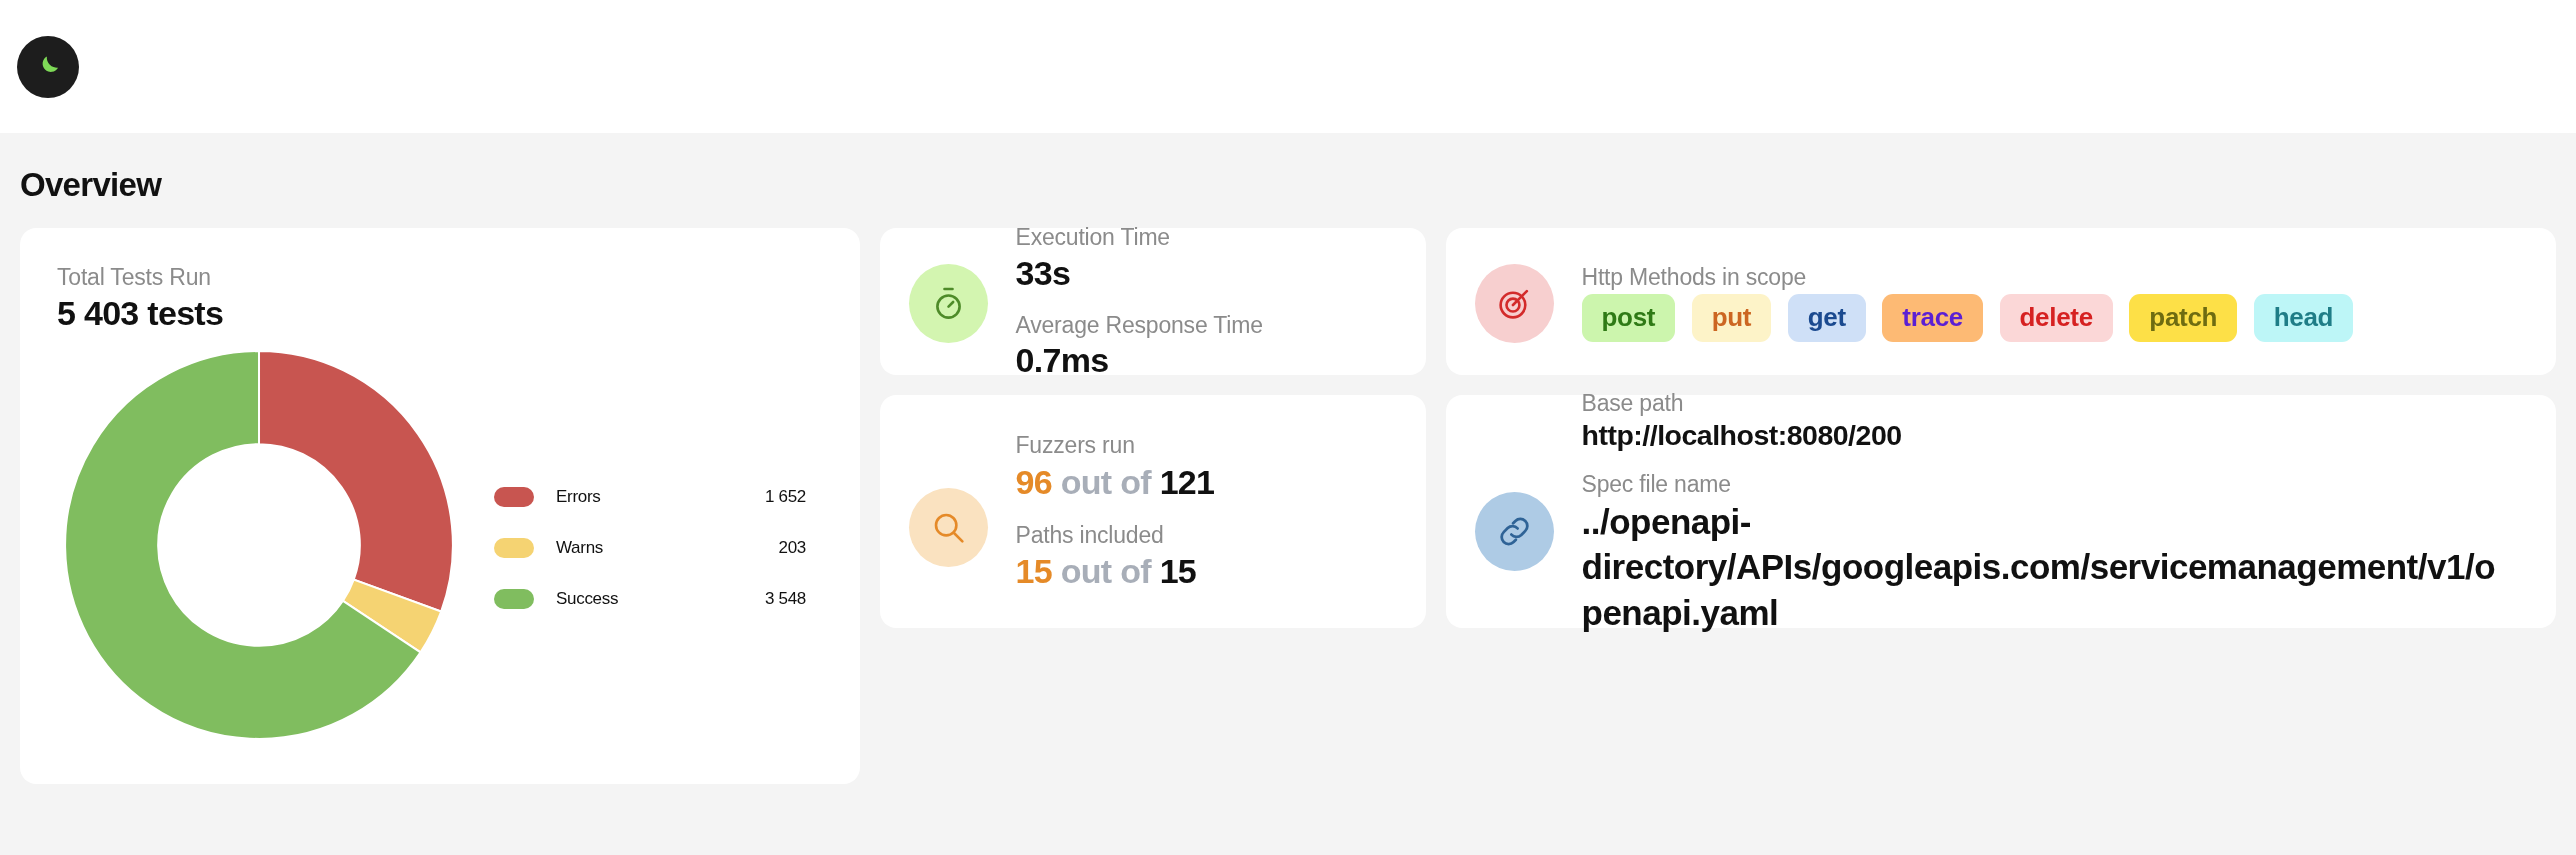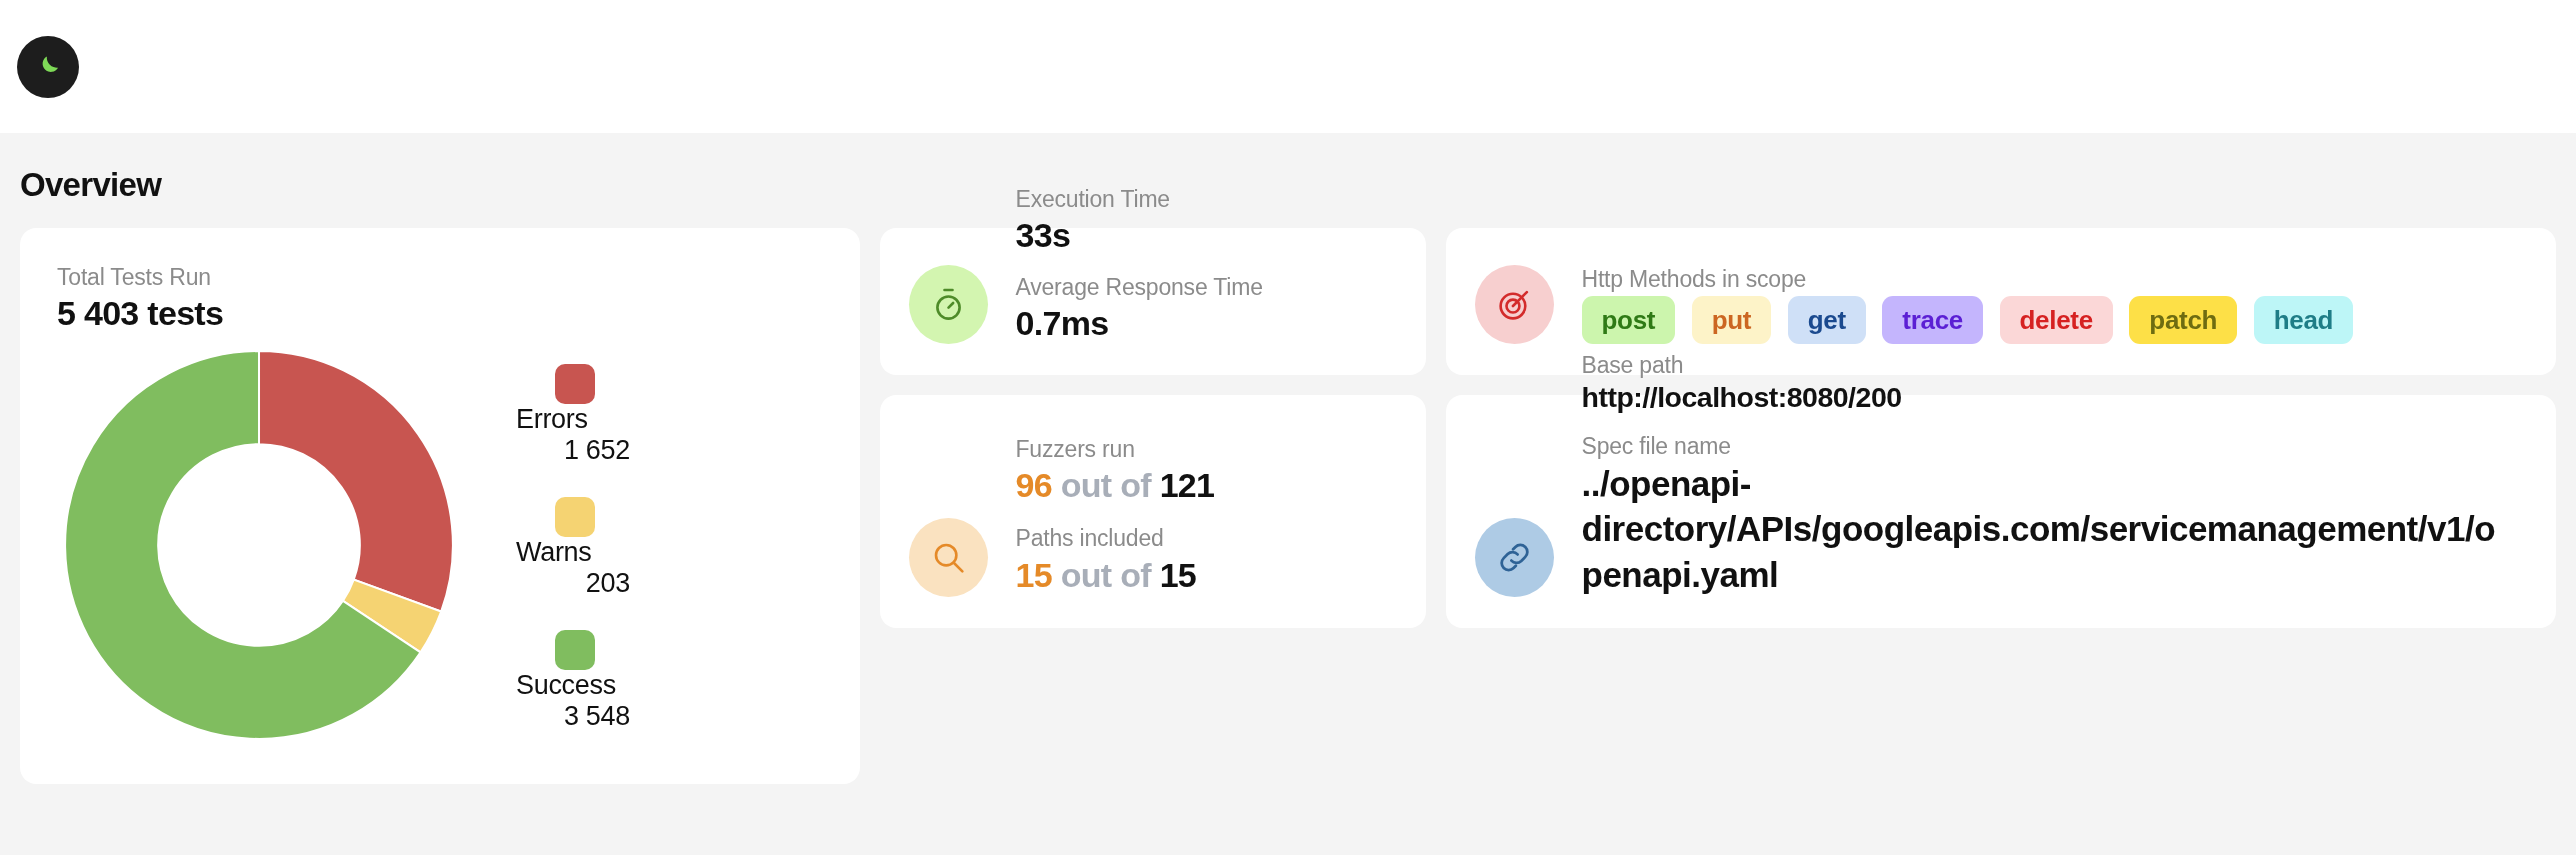--- a/index.html
+++ b/index.html
@@ -119,23 +119,22 @@
     margin-left: 33px;
     display: flex;
     flex-direction: column;
     gap: 31px;
     padding-top: 5.5px;
   }
 
   .legend-row {
     display: flex;
     align-items: center;
-    font-size: 27px;
+    font-size: 17px;
     letter-spacing: -0.3px;
-    flex-direction: column;
   }
 
   .legend-swatch {
     width: 40px;
     height: 20px;
     border-radius: 10px;
     flex: 0 0 40px;
   }
 
   .legend-name {
@@ -148,21 +147,21 @@
     width: 110px;
     text-align: right;
     color: #111111;
   }
 
   
   .col-mid { width: 546px; flex: 0 0 546px; display: flex; flex-direction: column; gap: 20px; }
 
   .card-icon-row {
     display: flex;
-    align-items: flex-end;
+    align-items: center;
     padding: 31px 29px;
   }
 
   .icon-circle {
     width: 79px;
     height: 79px;
     border-radius: 50%;
     flex: 0 0 79px;
     display: flex;
     align-items: center;
@@ -356,21 +355,21 @@
             <circle cx="11" cy="13" r="4.2"></circle>
             <path d="M11 13 L20 4"></path>
           </svg>
         </div>
         <div class="icon-body">
           <div class="stat-label methods-label">Http Methods in scope</div>
           <div class="chips">
             <span class="chip" style="background:#ccf5ad;color:#2f7a16">post</span>
             <span class="chip" style="background:#fdf3c8;color:#cc6622">put</span>
             <span class="chip" style="background:#cfe0f7;color:#1b4a8f">get</span>
-            <span class="chip" style="background:#c4b5fd;color:#5b1fd4">trace</span>
+            <span class="chip" style="background:#fdba74;color:#5b1fd4">trace</span>
             <span class="chip" style="background:#fbd7d7;color:#d62121">delete</span>
             <span class="chip" style="background:#fde047;color:#6e6c11">patch</span>
             <span class="chip" style="background:#bdf6f7;color:#1f7d87">head</span>
           </div>
         </div>
       </div>
 
       <div class="card card-base card-icon-row">
         <div class="icon-circle" style="background:#aecbe5">
           <svg viewBox="0 0 24 24" fill="none" stroke="#2f6396" stroke-width="1.8" stroke-linecap="round" xmlns="http://www.w3.org/2000/svg">

